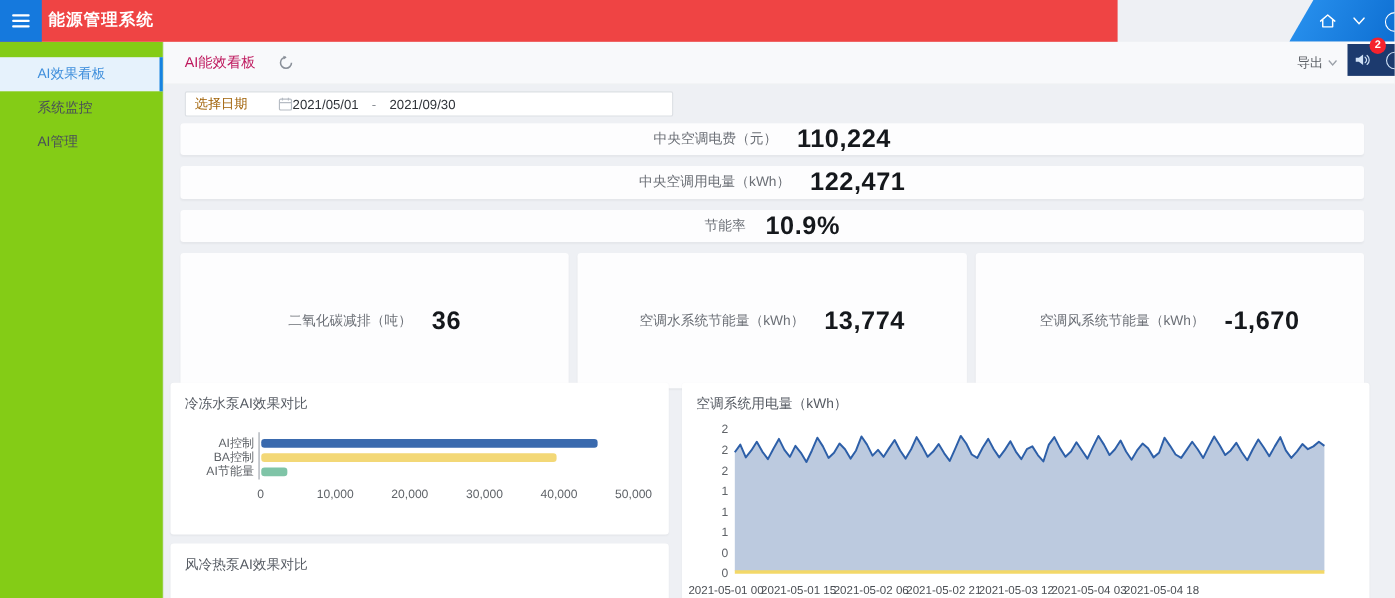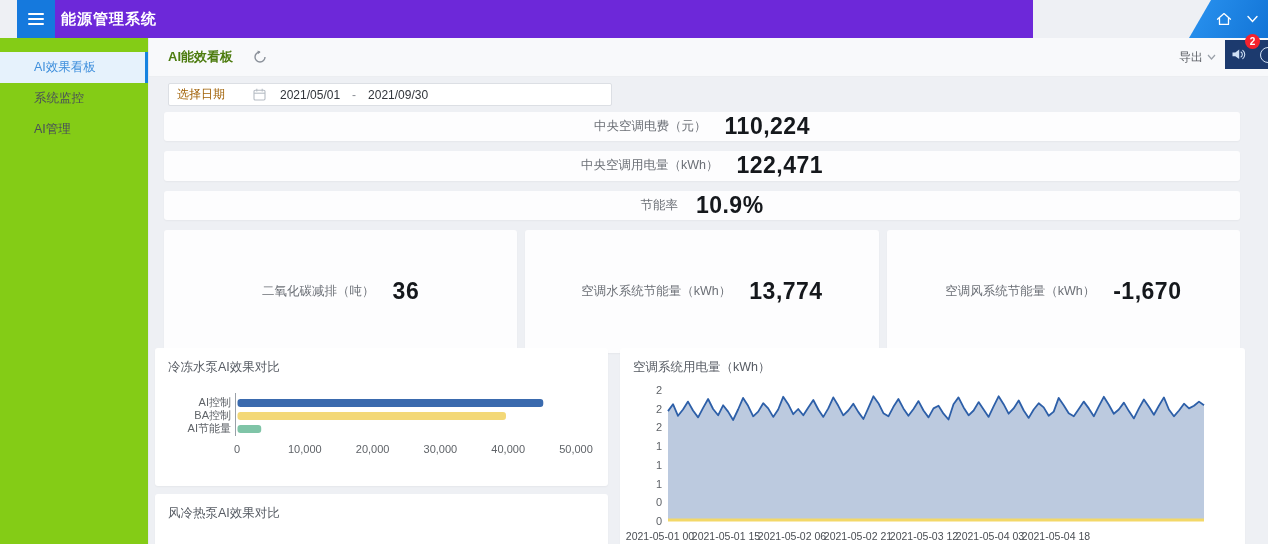--- a/index.html
+++ b/index.html
@@ -1,20 +1,20 @@
 <!DOCTYPE html>
 <html><head>
 <meta charset="utf-8">
 <style>
   html,body{margin:0;padding:0;}
   body{width:1268px;height:544px;position:relative;overflow:hidden;
        background:#eef0f4;font-family:"Liberation Sans",sans-serif;
        -webkit-font-smoothing:antialiased;}
   
-  .topbar{position:absolute;left:17px;top:0;width:1016px;height:38px;background:#6d28d9;z-index:30;}
+  .topbar{position:absolute;left:0;top:0;width:1016px;height:38px;background:#ef4444;z-index:30;}
   .menu-btn{position:absolute;left:0;top:0;width:38px;height:38px;background:#1579dd;cursor:pointer;
             display:flex;align-items:center;justify-content:center;flex-direction:column;gap:3px;}
   .menu-btn i{display:block;width:16px;height:2px;background:#fff;border-radius:1px;}
   .app-title{position:absolute;left:44px;top:0;line-height:38px;color:#fff;font-size:15px;font-weight:bold;letter-spacing:1px;}
   .topbar-right{position:absolute;left:1172px;top:0;width:96px;height:38px;
                 background:linear-gradient(115deg,#2a93f0,#0e6fd2);
                 clip-path:polygon(22px 0,100% 0,100% 100%,0 100%);
                 display:flex;align-items:center;}
   .tb-home{margin-left:26px;cursor:pointer;display:flex;}
   .tb-chev{margin-left:14px;cursor:pointer;display:flex;}
@@ -24,36 +24,36 @@
            border-right:1px solid #e6e9ed;z-index:20;}
   .side-item{position:relative;height:31px;line-height:31px;padding-left:34px;font-size:12.5px;
              color:#4a5058;cursor:pointer;margin-top:0;}
   .side-item:first-child{margin-top:14px;}
   .side-item + .side-item{margin-top:0;}
   .side-item.active{background:#e6f2fc;color:#3f8fdc;}
   .side-item.active::after{content:"";position:absolute;right:0;top:0;bottom:0;width:3px;background:#1683e0;}
   
   .content-header{position:absolute;left:149px;top:38px;right:0;height:38px;background:#f8f9fb;
                   border-bottom:1px solid #eceef1;}
-  .page-title{position:absolute;left:19px;top:0;line-height:38px;font-size:13px;font-weight:bold;color:#4d7c0f;}
+  .page-title{position:absolute;left:19px;top:0;line-height:38px;font-size:13px;font-weight:normal;color:#be185d;}
   .refresh-btn{position:absolute;left:104px;top:12px;cursor:pointer;}
   .export-btn{position:absolute;right:52px;top:0;line-height:38px;font-size:12px;color:#5c6066;cursor:pointer;
               display:flex;align-items:center;gap:4px;}
   .notify-widget{position:absolute;left:1225px;top:40px;width:43px;height:29px;background:#1c3a6e;z-index:40;}
   .notify-widget .spk{position:absolute;left:6px;top:7px;}
   .badge{position:absolute;left:20px;top:-6px;min-width:15px;height:15px;border-radius:8px;background:#f5222d;
          color:#fff;font-size:10px;line-height:15px;text-align:center;font-weight:bold;}
   .partial-ring{position:absolute;right:-8px;top:7px;width:14px;height:14px;border:1.5px solid #cfe0f5;border-radius:50%;}
   
   .date-box{position:absolute;left:168px;top:83px;width:442px;height:21px;background:#fff;
             border:1px solid #dcdfe4;border-radius:2px;display:flex;align-items:center;
             font-size:12px;cursor:pointer;}
   .date-box .lbl{margin-left:8px;color:#a16207;}
   .date-box .cal{margin-left:28px;display:flex;}
-  .date-box .d1{margin-left:14px;color:#30343a;}
+  .date-box .d1{color:#30343a;}
   .date-box .sep{margin-left:12px;color:#8a8f96;}
   .date-box .d2{margin-left:12px;color:#30343a;}
   
   .cards-row{position:absolute;left:164px;width:1076px;display:flex;}
   .row1{top:112px;height:108px;gap:10px;flex-direction:column;}
   .row2{top:230px;height:123px;gap:8px;}
   .card{flex:1;background:#fdfdfe;border-radius:3px;box-shadow:0 1px 2px rgba(0,0,0,.04);
         display:flex;align-items:center;justify-content:center;}
   .card .k-label{font-size:12.5px;color:#6b6f76;}
   .card .k-value{font-size:23px;font-weight:bold;color:#15181c;margin-left:18px;letter-spacing:.5px;}

